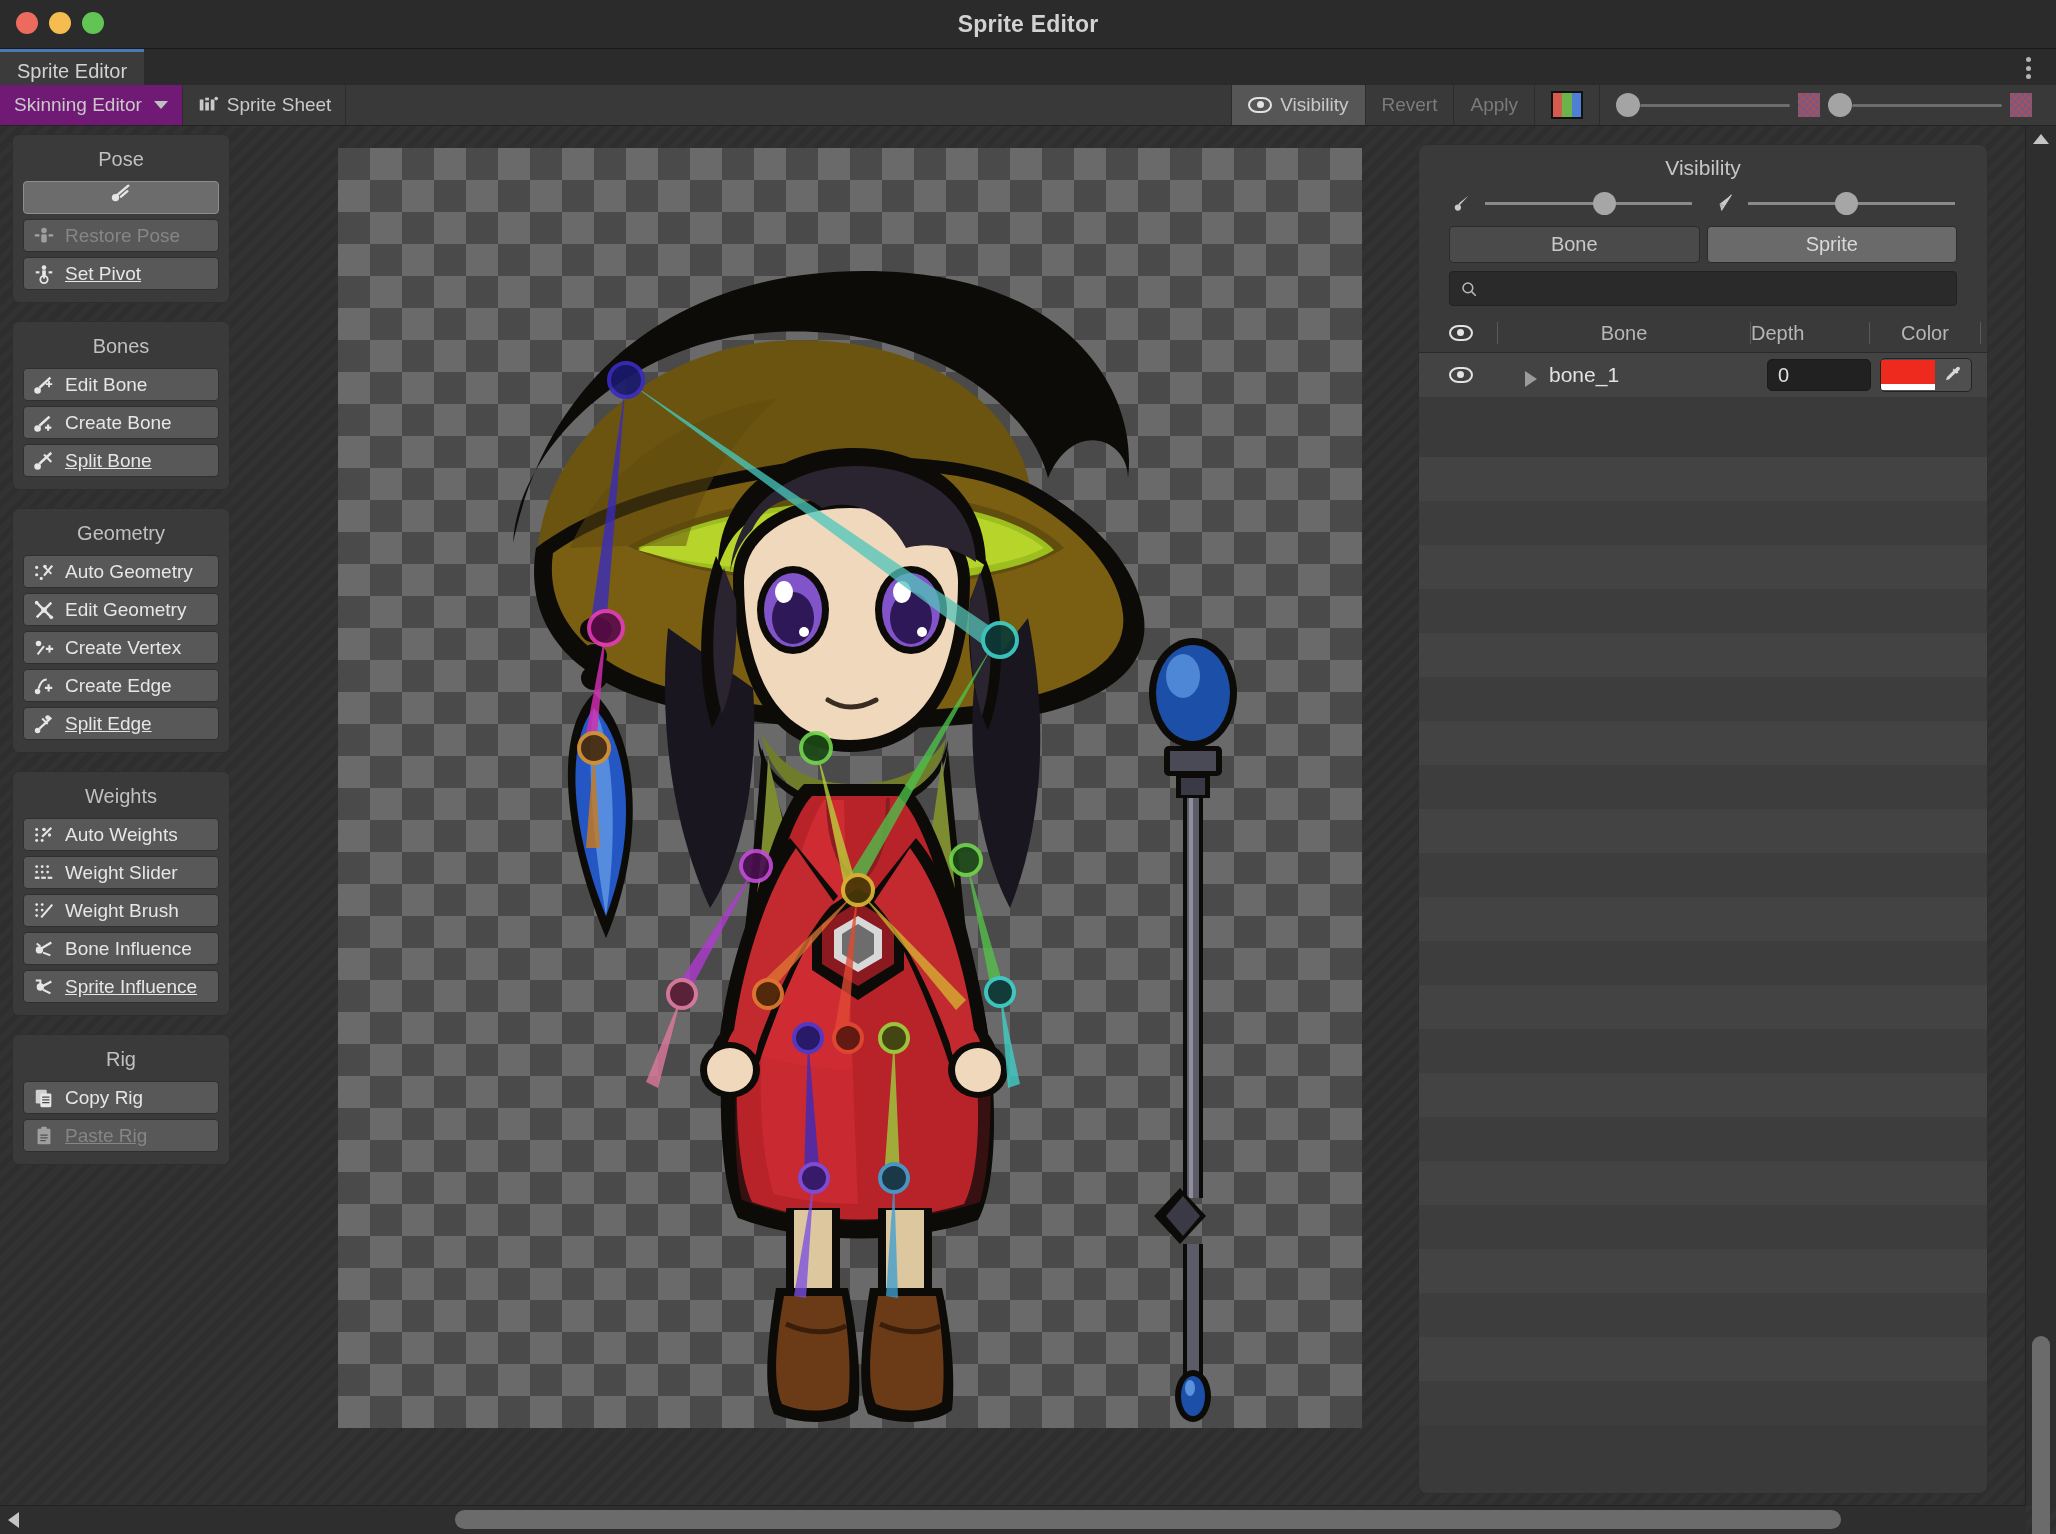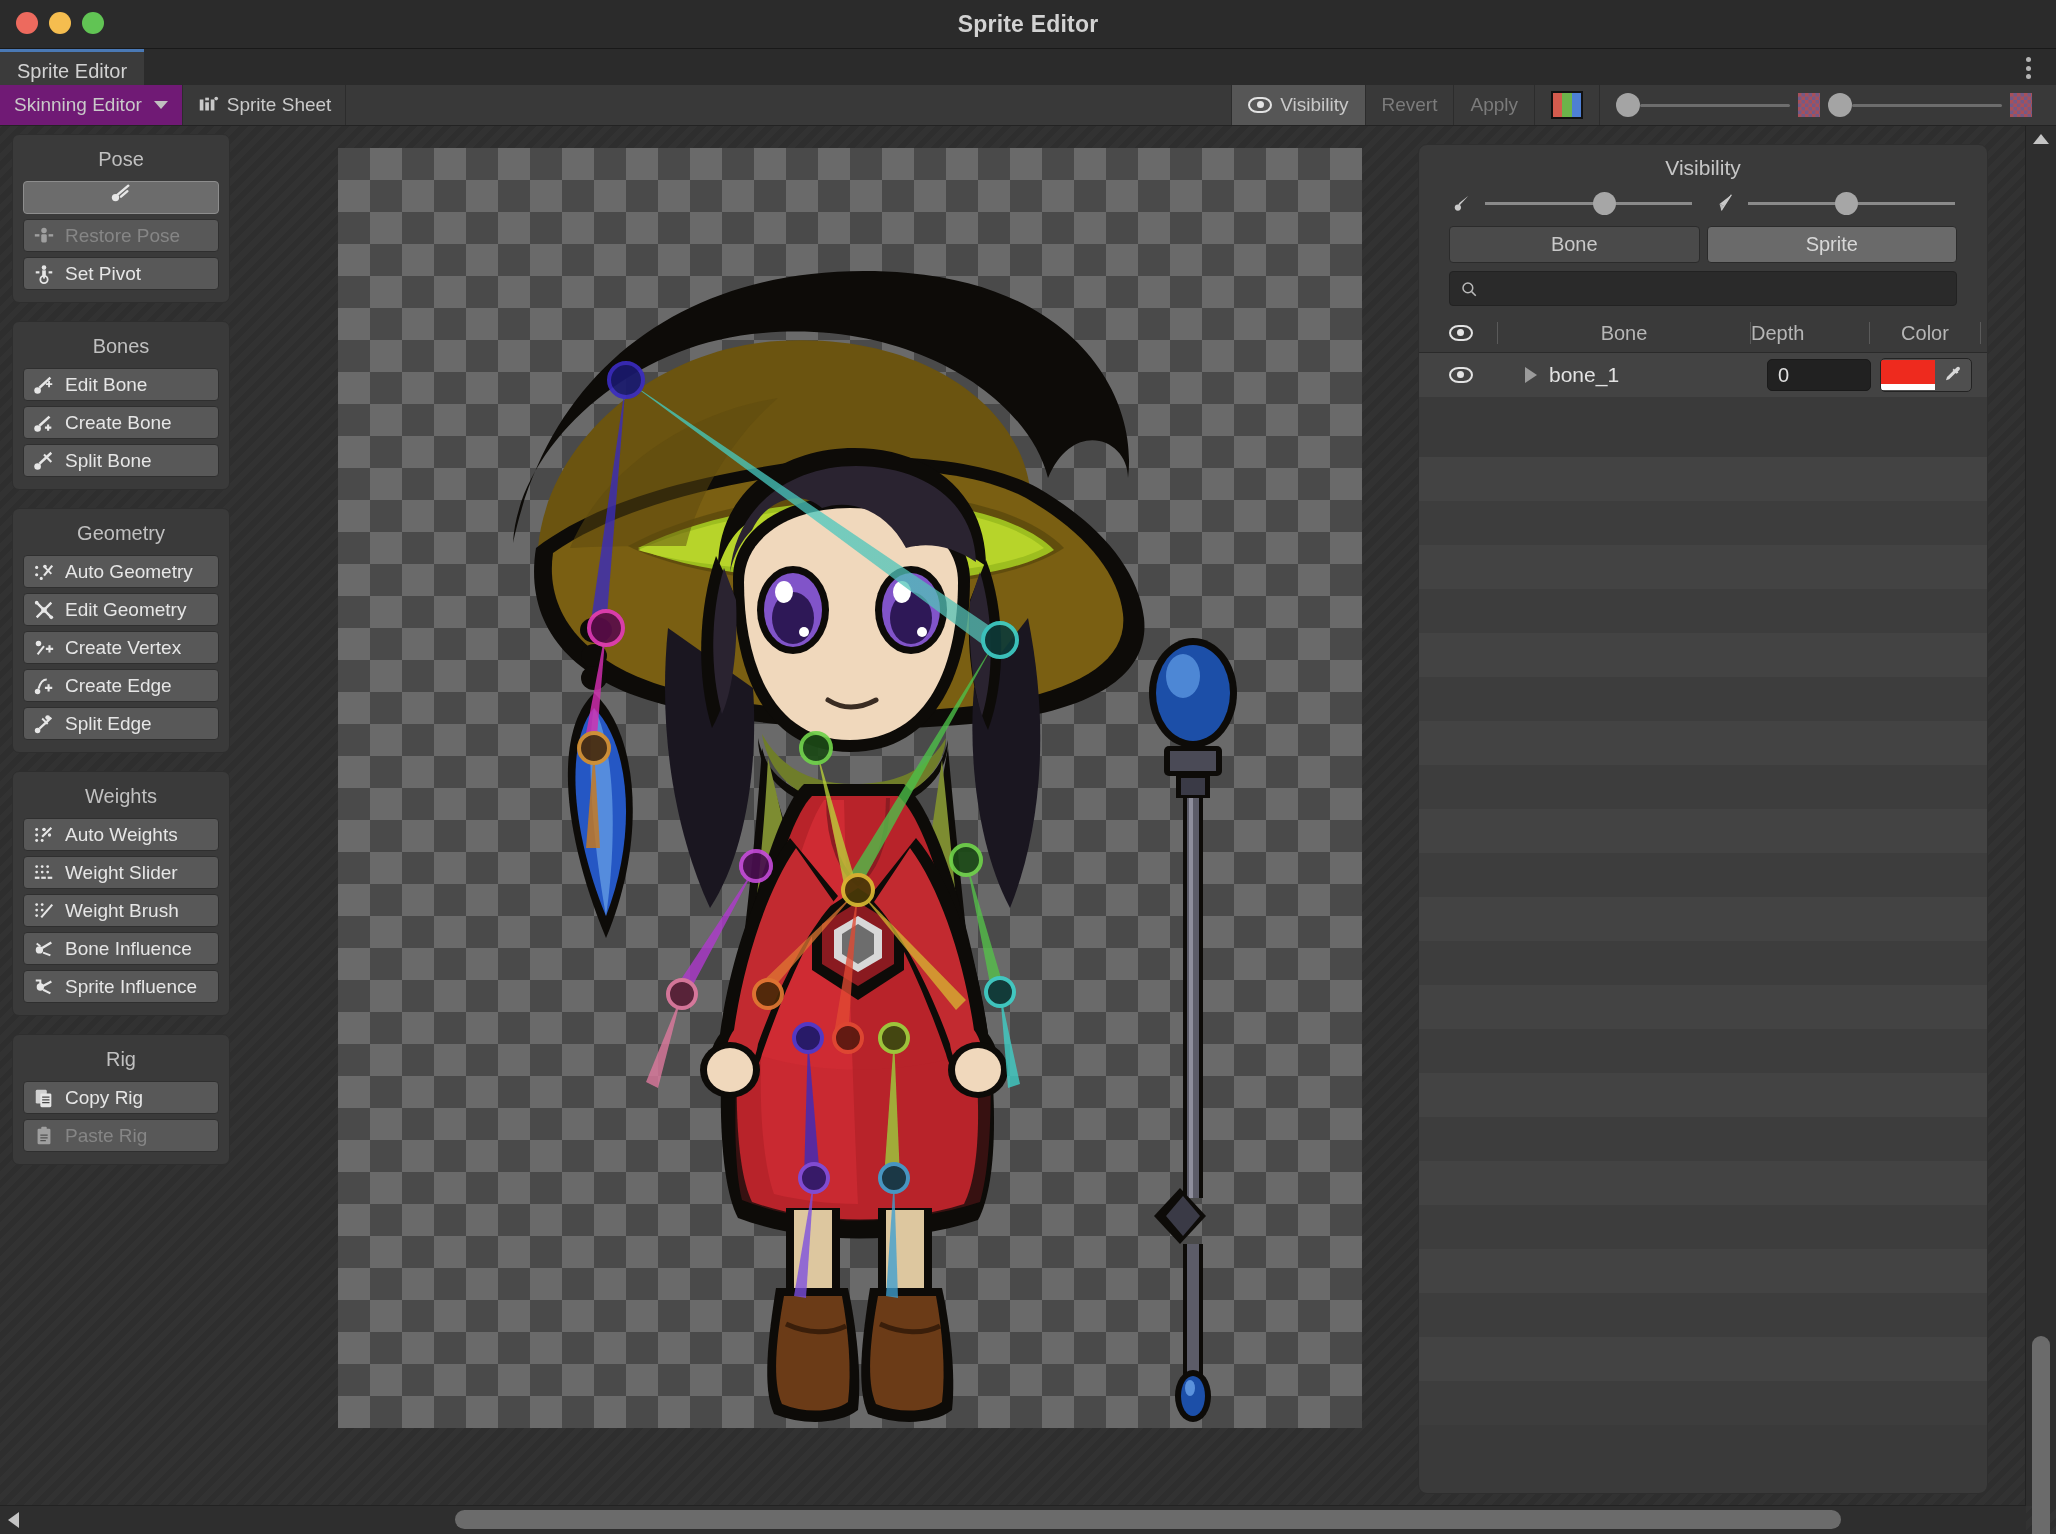--- a/index.html
+++ b/index.html
@@ -60,21 +60,21 @@
   
   .left{position:absolute;left:12px;top:8px;width:218px;}
   .group{background:#3a3a3a;border:1px solid #2e2e2e;border-radius:7px;margin-bottom:18px;padding:8px 10px 12px;}
   .group-title{text-align:center;font-size:20px;color:#c0c0c0;padding:5px 0 10px;}
   .row-btn{display:flex;align-items:center;gap:10px;height:33px;margin-bottom:5px;padding:0 9px;
            background:#585858;border:1px solid #2f2f2f;border-radius:4px;font-size:19px;color:#e6e6e6;
            box-sizing:border-box;white-space:nowrap;overflow:hidden;}
   .row-btn.sel{background:#6c6c6c;border-color:#8d8d8d;flex-direction:column;}
   .row-btn.disabled{color:#868686;}
   .row-btn.disabled .gico{opacity:.5;}
-  .row-btn:last-child{margin-bottom:0;}
+  .row-btn:last-child{margin-bottom:0;text-decoration:underline;}
   .gico{width:22px;height:22px;flex:0 0 22px;}
 
   
   .canvas-wrap{position:absolute;left:338px;top:22px;width:1024px;height:1280px;}
   .checker{position:absolute;inset:0;
     background-image:
       linear-gradient(45deg,#6a6a6a 25%,transparent 25%),
       linear-gradient(-45deg,#6a6a6a 25%,transparent 25%),
       linear-gradient(45deg,transparent 75%,#6a6a6a 75%),
       linear-gradient(-45deg,transparent 75%,#6a6a6a 75%);
@@ -99,21 +99,21 @@
                    font-family:"Liberation Sans",sans-serif;}
   .tbl-head{display:flex;align-items:center;height:38px;padding:0 6px;font-size:20px;color:#b6b6b6;
             border-bottom:1px solid #2a2a2a;}
   .tbl-head .c-eye{width:72px;display:flex;justify-content:center;}
   .sep{width:1px;height:22px;background:#5a5a5a;}
   .tbl-head .c-bone{flex:1;text-align:center;}
   .tbl-head .c-depth{width:118px;}
   .tbl-head .c-color{width:110px;text-align:center;}
   .tbl-row{display:flex;align-items:center;height:44px;padding:0 6px;background:#434343;}
   .tbl-row .c-eye{width:72px;display:flex;justify-content:center;}
-  .tbl-row .c-bone{flex:1;display:flex;align-items:center;gap:12px;padding-left:28px;font-size:21px;color:#e2e2e2;}
+  .tbl-row .c-bone{flex:1;display:flex;align-items:flex-end;gap:12px;padding-left:28px;font-size:21px;color:#e2e2e2;}
   .tri{width:0;height:0;border-top:8px solid transparent;border-bottom:8px solid transparent;border-left:12px solid #9b9b9b;}
   .depth-field{width:104px;height:32px;background:#212121;border:1px solid #1a1a1a;border-radius:5px;
                display:flex;align-items:center;padding:0 10px;font-size:20px;color:#e0e0e0;box-sizing:border-box;}
   .color-cell{width:110px;display:flex;justify-content:center;}
   .color-ctl{display:flex;align-items:center;background:#4f4f4f;border:1px solid #232323;border-radius:5px;
              height:32px;overflow:hidden;}
   .swatch{width:54px;height:30px;display:flex;flex-direction:column;}
   .swatch .main{flex:1;}
   .swatch .alpha{height:6px;background:#ffffff;}
   .picker{width:36px;display:flex;align-items:center;justify-content:center;}

